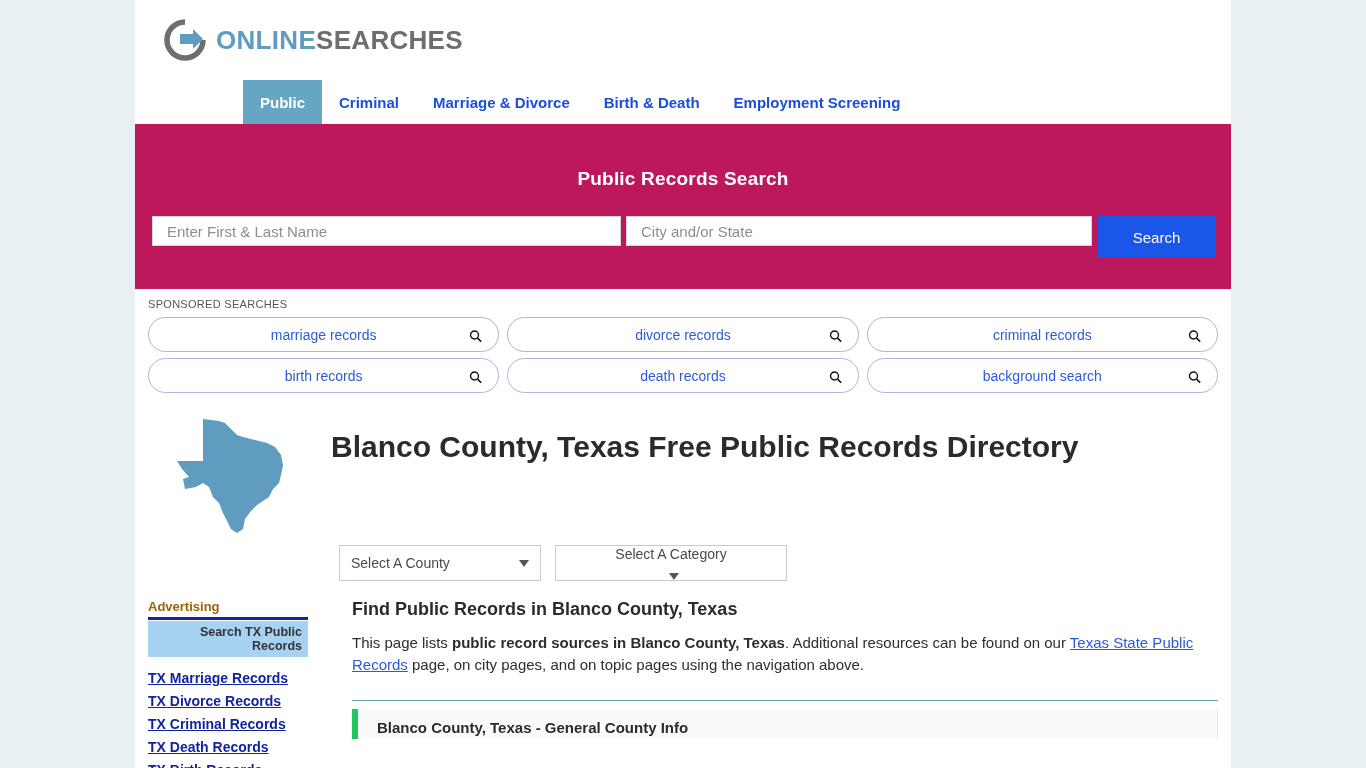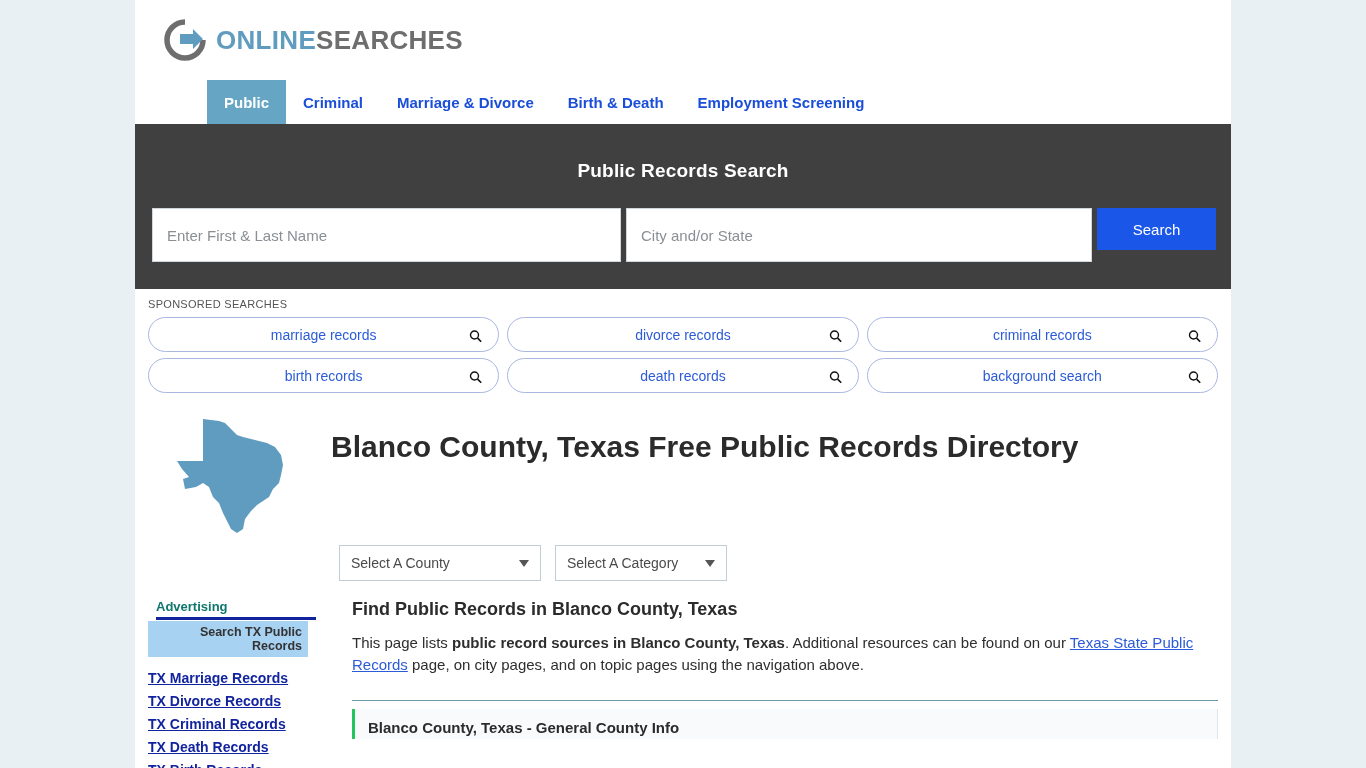--- a/index.html
+++ b/index.html
@@ -33,56 +33,56 @@
     white-space: nowrap;
   }
   .logo-online { color: #5f9cbf; }
   .logo-searches { color: #6e6e6e; }
 
   
   .nav {
     height: 44px;
     display: flex;
     align-items: stretch;
-    padding-left: 72px;
+    padding-left: 108px;
   }
   .nav-item {
     display: flex; align-items: center;
     padding: 0 17px;
     font-size: 15px;
     font-weight: bold;
     color: #1a4ed8;
     white-space: nowrap;
     cursor: pointer;
   }
   .nav-item.active {
     background: #66a6c4;
     color: #ffffff;
   }
 
   
   .hero {
-    background: #404040;
+    background: #be185d;
     height: 165px;
-    padding: 0 17px;
+    padding: 8px 17px;
   }
   .hero-title {
     text-align: center;
     color: #ffffff;
     font-size: 19px;
     font-weight: bold;
     padding-top: 36px;
     letter-spacing: .2px;
   }
   .hero-fields {
     display: flex;
     margin-top: 26px;
   }
   .hero-input {
-    height: 54px;
+    height: 30px;
     border: 1px solid #cfd7dc;
     background: #fff;
     font-size: 15px;
     color: #333;
     padding: 0 14px;
     outline: none;
     font-family: "Liberation Sans", sans-serif;
   }
   .hero-input::placeholder { color: #8a8f94; }
   .hero-input.name { flex: 0 0 469px; }
@@ -160,43 +160,42 @@
     height: 36px;
     border: 1px solid #c3ced4;
     background: #fff;
     display: flex;
     align-items: center;
     padding: 0 11px;
     cursor: pointer;
   }
   .sel.state { width: 202px; }
   .sel.county { width: 202px; }
-  .sel.category { width: 172px; }
+  .sel.category { width: 232px; flex-direction: column; }
   .sel-label { font-size: 14px; color: #4a4a4a; flex: 1; }
   .sel-caret {
     width: 0; height: 0;
     border-left: 5px solid transparent;
     border-right: 5px solid transparent;
     border-top: 7px solid #555;
     margin-left: 6px;
   }
 
   
   .cols { display: flex; margin-top: 18px; }
   .sidebar { flex: 0 0 190px; padding-left: 13px; }
   .content { flex: 1; padding: 0 13px 0 27px; }
 
   .ad-head {
     font-size: 13px;
     font-weight: bold;
-    color: #0f766e;
+    color: #a16207;
     padding-bottom: 3px;
     border-bottom: 3px solid #12239e;
     width: 160px;
-    margin-left: 8px;
   }
   .ad-box {
     background: #a8d2f2;
     width: 160px;
     padding: 4px 6px;
     font-size: 12.5px;
     font-weight: bold;
     color: #333;
     margin-top: 1px;
     text-align: right;
@@ -234,24 +233,24 @@
   }
 
   .rule {
     border: none;
     border-top: 1px solid #6b9ba8;
     margin: 0 0 8px 0;
     max-width: 878px;
   }
   .info-panel {
     background: #f8fafb;
-    border-left: 3px solid #22c55e;
+    border-left: 6px solid #22c55e;
     border-right: 1px solid #dfe5e8;
     max-width: 878px;
-    padding: 10px 13px 0 13px;
+    padding: 10px 13px 0 19px;
     height: 30px;
     overflow: hidden;
   }
   .info-panel-title {
     font-size: 15px;
     font-weight: bold;
     color: #2b2b2b;
   }
 </style>
 </head>

